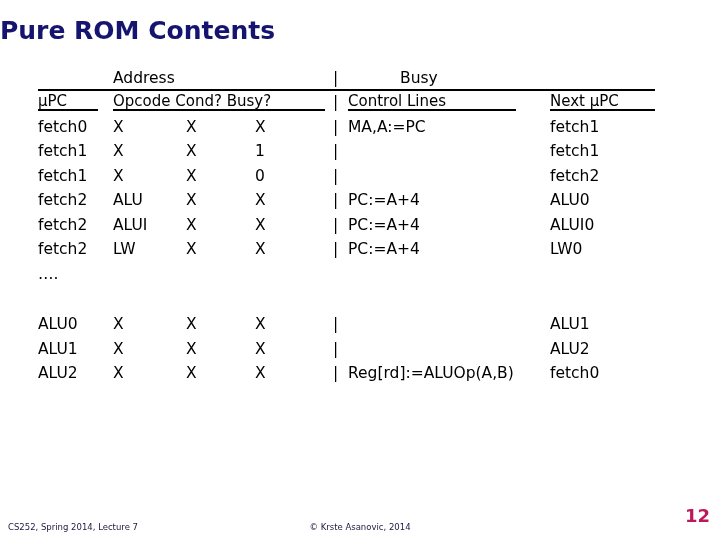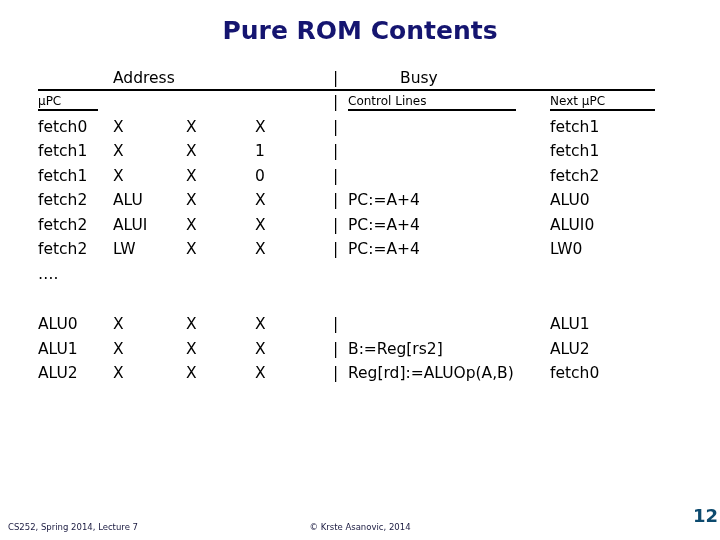--- a/index.html
+++ b/index.html
@@ -19,21 +19,21 @@
     position: absolute;
     inset: 0;
   }
 
   
   .slide-title {
     position: absolute;
     top: 16px;
     left: 0;
     width: 720px;
-    text-align: center;
+    text-align: left;
     font-size: 25px;
     font-weight: bold;
     color: #151570;
     letter-spacing: 0px;
     font-family: "DejaVu Sans", "Liberation Sans", sans-serif;
   }
 
   
   .table-area {
     position: absolute;
@@ -106,21 +106,21 @@
 
   .hdr-upc   { left: 38px;  width: 60px; }
   .hdr-addr  { left: 113px; width: 212px; }
   .hdr-ctrl  { left: 348px; width: 168px; }
   .hdr-next  { left: 550px; width: 105px; }
 
   .hdr-cell {
     position: absolute;
     top: 0;
     line-height: 23px;
-    font-size: 12px;
+    font-size: 15px;
     white-space: pre;
   }
 
   .block-gap { height: 26px; }
 
   
   .footer-left {
     position: absolute;
     left: 8px;
     bottom: 8px;
@@ -133,25 +133,25 @@
     left: 0;
     width: 720px;
     bottom: 8px;
     text-align: center;
     font-size: 8.5px;
     color: #1a1a40;
     font-family: "DejaVu Sans", "Liberation Sans", sans-serif;
   }
   .footer-page {
     position: absolute;
-    right: 2px;
+    right: 10px;
     bottom: 14px;
     font-size: 18px;
     font-weight: bold;
-    color: #0c4a6e;
+    color: #be185d;
     font-family: "DejaVu Sans", "Liberation Sans", sans-serif;
   }
 </style>
 </head>
 <body>
 
 <div class="slide">
 
   <div class="slide-title">Pure ROM Contents</div>
 
@@ -159,31 +159,33 @@
 
     <div class="group-row">
       <span class="group-label g-address">Address</span>
       <span class="group-label g-bar">|</span>
       <span class="group-label g-data">Busy</span>
       <div class="rule-top"></div>
     </div>
 
     <div class="row">
       <span class="hdr-cell u hdr-upc">µPC</span>
+      <span class="hdr-cell u hdr-addr">Opcode Cond? Busy?</span>
       <span class="cell c-bar">|</span>
       <span class="hdr-cell u hdr-ctrl">Control Lines</span>
       <span class="hdr-cell u hdr-next">Next µPC</span>
     </div>
 
     <div class="row">
       <span class="cell c-upc">fetch0</span>
       <span class="cell c-opcode">X</span>
       <span class="cell c-cond">X</span>
       <span class="cell c-busy">X</span>
       <span class="cell c-bar">|</span>
+      <span class="cell c-control">MA,A:=PC</span>
       <span class="cell c-next">fetch1</span>
     </div>
 
     <div class="row">
       <span class="cell c-upc">fetch1</span>
       <span class="cell c-opcode">X</span>
       <span class="cell c-cond">X</span>
       <span class="cell c-busy">1</span>
       <span class="cell c-bar">|</span>
       <span class="cell c-control"></span>
@@ -243,21 +245,20 @@
       <span class="cell c-bar">|</span>
       <span class="cell c-next">ALU1</span>
     </div>
 
     <div class="row">
       <span class="cell c-upc">ALU1</span>
       <span class="cell c-opcode">X</span>
       <span class="cell c-cond">X</span>
       <span class="cell c-busy">X</span>
       <span class="cell c-bar">|</span>
-      <span class="cell c-control">B:=Reg[rs2]</span>
       <span class="cell c-next">ALU2</span>
     </div>
 
     <div class="row">
       <span class="cell c-upc">ALU2</span>
       <span class="cell c-opcode">X</span>
       <span class="cell c-cond">X</span>
       <span class="cell c-busy">X</span>
       <span class="cell c-bar">|</span>
       <span class="cell c-control">Reg[rd]:=ALUOp(A,B)</span>

